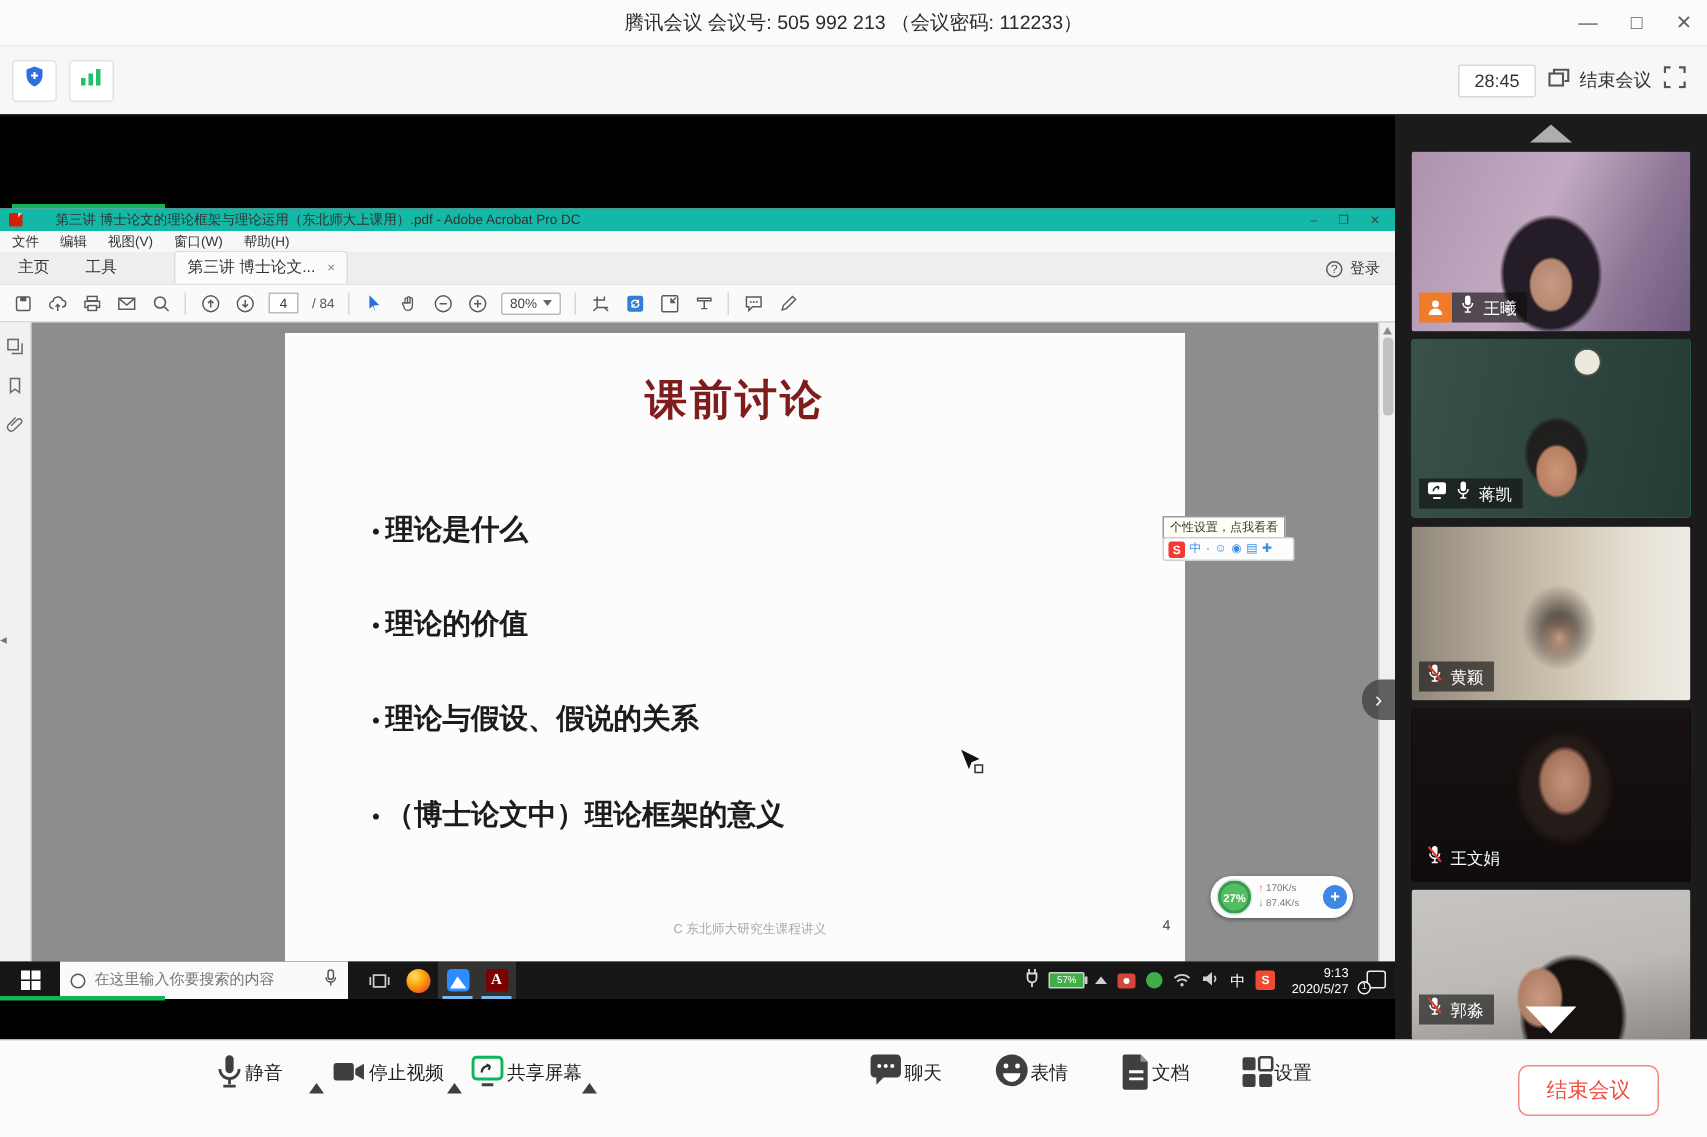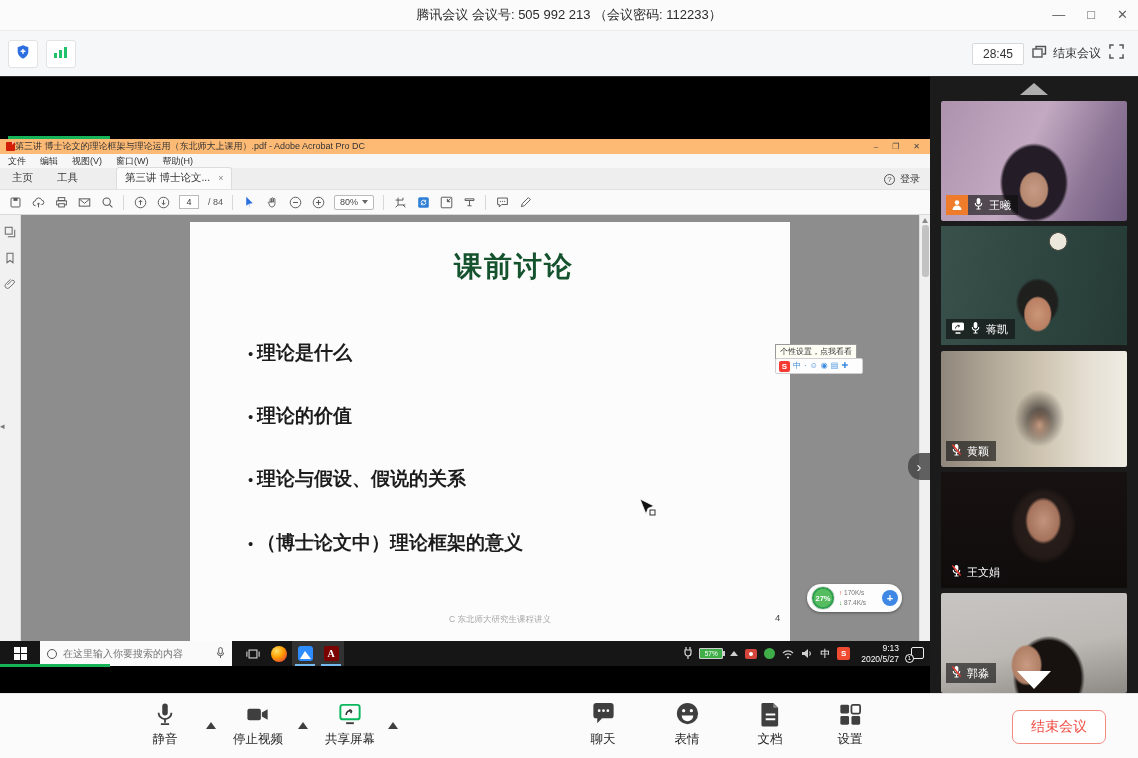--- a/index.html
+++ b/index.html
@@ -19,21 +19,21 @@
   .switchview { display:flex; align-items:center; gap:6px; font-size:12px; color:#333; }
   .topbar-right { position:absolute; right:14px; display:flex; align-items:center; gap:8px; }
 
   
   .main { position:absolute; left:0; top:77px; width:1138px; height:616px; background:#000; }
   .share-area { position:absolute; left:0; top:0; width:930px; height:616px; background:#000; overflow:hidden; }
   .green-seg { position:absolute; background:#17b358; height:3px; }
 
   
   .acrobat { position:absolute; left:0; top:62px; width:930px; height:502px; background:#f4f4f4; font-family:"Liberation Sans", sans-serif; }
-  .acro-title { height:15px; background:#fdba74; display:flex; align-items:center; padding:0 6px; gap:0;justify-content:flex-end; }
+  .acro-title { height:15px; background:#14b8a6; display:flex; align-items:center; padding:0 6px; gap:22px;justify-content:flex-end; }
   .pdf-logo { width:9px; height:9px; background:#d21f06; border-radius:1px; position:relative; flex:0 0 auto; }
   .pdf-logo::after { content:""; position:absolute; right:0; top:0; border-left:3px solid #f7b9ad; border-bottom:3px solid transparent; }
   .acro-title .t { font-size:9px; color:#333; white-space:nowrap; overflow:hidden; }
   .acro-ctrl { margin-left:auto; display:flex; gap:14px; font-size:8px; color:#444; padding-right:4px; }
   .acro-menu { height:14px; display:flex; align-items:center; gap:14px; padding:0 8px; background:#f7f7f7; font-size:9px; color:#333; }
   .acro-tabs { height:21px; background:#eeeeee; display:flex; align-items:flex-end; font-size:10.5px; color:#333; }
   .acro-tabs .flat { padding:3px 12px 4px; }
   .doc-tab { background:#fbfbfb; border:1px solid #dcdcdc; border-bottom:none; border-radius:3px 3px 0 0; margin-left:26px; padding:3px 8px 4px; display:flex; gap:8px; align-items:center; }
   .doc-tab .x { color:#888; font-size:9px; }
   .tabs-right { margin-left:auto; display:flex; align-items:center; gap:5px; padding:0 10px 3px 0; font-size:10px; color:#333; }
@@ -48,21 +48,21 @@
   .zoombox { height:15px; background:#fff; border:1px solid #bbb; border-radius:2px; font-size:9px; color:#444; display:flex; align-items:center; gap:4px; padding:0 5px; }
   .dncaret { width:0; height:0; border-left:3px solid transparent; border-right:3px solid transparent; border-top:4px solid #666; }
 
   .acro-body { position:absolute; left:0; top:76px; width:930px; height:426px; }
   .rail { position:absolute; left:0; top:0; width:21px; height:426px; background:#f1f1f1; border-right:1px solid #ddd; }
   .rail .ri { margin:9px auto 14px; width:12px; height:12px; display:block; }
   .rail-collapse { position:absolute; left:0; top:206px; font-size:9px; color:#777; }
   .rail-collapse::before { content:"◂"; }
   .docarea { position:absolute; left:21px; top:0; width:909px; height:426px; background:#8d8d8d; }
   .page { position:absolute; left:169px; top:7px; width:600px; height:419px; background:#fcfcfc; font-family:"Liberation Serif", serif; }
-  .slide-title { position:absolute; left:0; top:26px; width:100%; text-align:center; font-size:28px; font-weight:bold; color:#14532d; letter-spacing:2px;margin-left:24px; }
+  .slide-title { position:absolute; left:0; top:26px; width:100%; text-align:center; font-size:28px; font-weight:bold; color:#7f1d1d; letter-spacing:2px; }
   .bullet { position:absolute; left:58px; font-size:19px; font-weight:600; color:#1c1c1c; }
   .bullet::before { content:"•  "; font-size:15px; }
   .slide-footer { position:absolute; left:0; top:392px; width:100%; text-align:center; font-size:8.5px; color:#a9a9a9; font-family:"Liberation Sans",sans-serif;padding-left:20px; }
   .slide-pagenum { position:absolute; left:585px; top:390px; font-size:9.5px; color:#444; font-family:"Liberation Sans",sans-serif; }
   .vscroll { position:absolute; left:898px; top:0; width:11px; height:426px; background:#f0f0f0; border-left:1px solid #dcdcdc; }
   .vscroll .up { width:0;height:0;border-left:3.5px solid transparent;border-right:3.5px solid transparent;border-bottom:5px solid #8a8a8a; margin:3px auto 2px; }
   .vscroll .thumb { width:7px; height:52px; background:#c2c2c2; border-radius:3px; margin:0 auto; }
   .nav-next { position:absolute; left:887px; top:238px; width:22px; height:27px; background:rgba(70,70,70,0.85); border-radius:13px 0 0 13px; color:#f0f0f0; font-size:15px; display:flex; align-items:center; justify-content:center; }
   .nav-next::before { content:"›"; }
 
@@ -142,21 +142,21 @@
         radial-gradient(ellipse 58px 68px at 58% 85%, #17120f 0%, #17120f 55%, transparent 62%),
         linear-gradient(170deg,#c7c5c2 0%, #bdbab6 55%, #8d8a86 100%); }
   .namebar { position:absolute; left:5px; bottom:6px; display:flex; align-items:stretch; height:20px; }
   .hostbadge { width:22px; background:#ef7c2a; display:flex; align-items:center; justify-content:center; }
   .nb-dark { background:rgba(15,15,15,0.62); display:flex; align-items:center; gap:5px; padding:0 7px 0 5px; }
   .pname { color:#fff; font-size:11px; white-space:nowrap; }
   .scroll-dn { position:absolute; left:50%; bottom:4px; transform:translateX(-50%); width:0; height:0; border-left:17px solid transparent; border-right:17px solid transparent; border-top:18px solid #fff; }
 
   
   .bottombar { position:absolute; left:0; top:693px; width:1138px; height:65px; background:#fbfbfb; border-top:1px solid #e7e7e7; }
-  .cb-item { position:absolute; top:6px; display:flex; flex-direction:column; align-items:center;justify-content:center; }
+  .cb-item { position:absolute; top:6px; display:flex; flex-direction:row; align-items:center;justify-content:center; }
   .cb-item .ic { height:28px; display:flex; align-items:flex-end; justify-content:center; }
   .cb-item .lb { margin-top:3px; font-size:12.5px; color:#1f1f1f; white-space:nowrap; }
   .cb-caret { position:absolute; top:28px; width:0; height:0; border-left:5px solid transparent; border-right:5px solid transparent; border-bottom:7px solid #3f3f3f; }
   .endbtn { position:absolute; left:1012px; top:16px; width:94px; height:34px; background:#fff; border:1px solid #f28a80; border-radius:7px; color:#ee4f45; font-size:14px; display:flex; align-items:center; justify-content:center; }
 </style>
 </head>
 <body>
 
 <div id="app">
 

